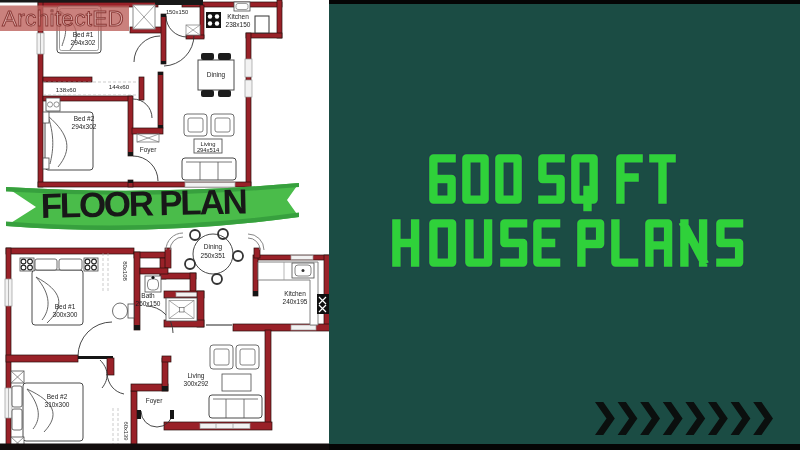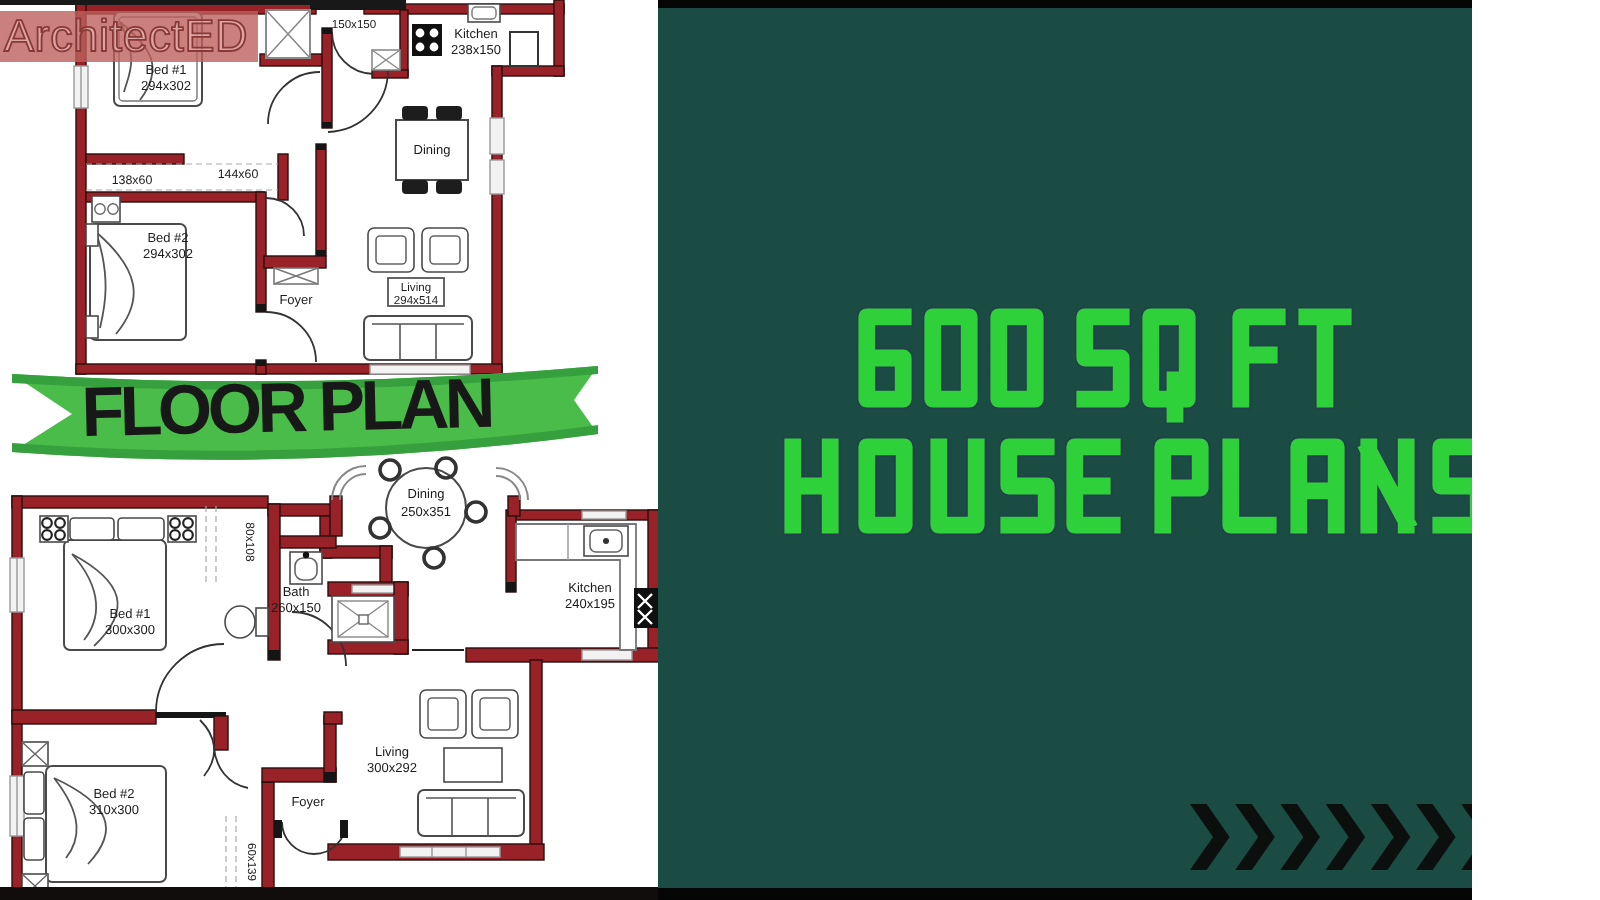--- a/index.html
+++ b/index.html
@@ -1,15 +1,15 @@
 <!DOCTYPE html>
 <html><head><meta charset="utf-8">
 <style>
 html,body{margin:0;padding:0;background:#fff;}
-#stage{position:relative;width:736px;height:450px;overflow:hidden;}
+#stage{position:relative;width:800px;height:450px;overflow:hidden;}
 svg{position:absolute;top:0;left:0;}
 </style></head><body>
 <div id="stage">
 <svg width="800" height="450" viewBox="0 0 800 450">
 
 <rect x="0" y="0" width="800" height="450" fill="#ffffff"></rect>
 
 <g>
 <rect x="38" y="2" width="120" height="5" fill="#992128" stroke="#2a0f0c" stroke-width="0.7"></rect>
         <rect x="182" y="2" width="100" height="5" fill="#992128" stroke="#2a0f0c" stroke-width="0.7"></rect>

